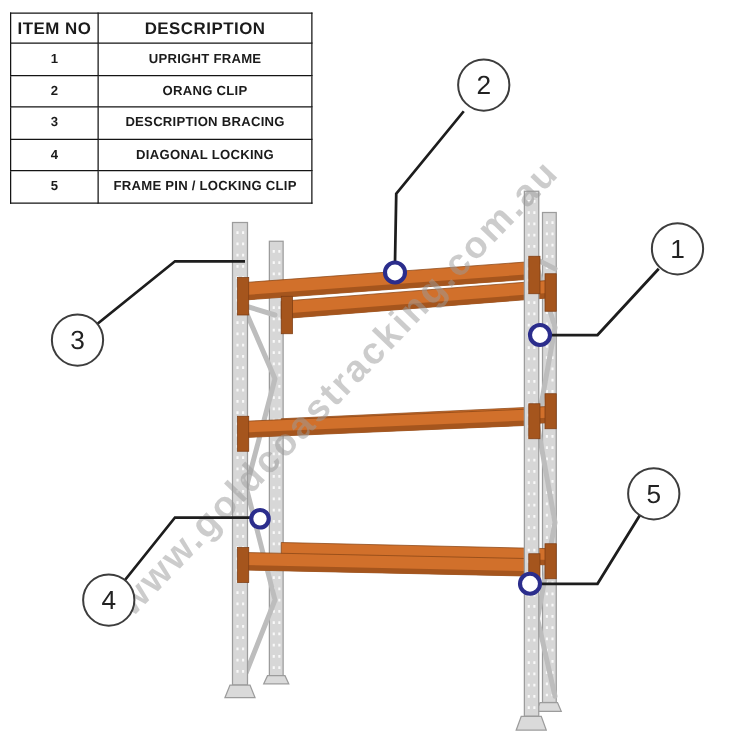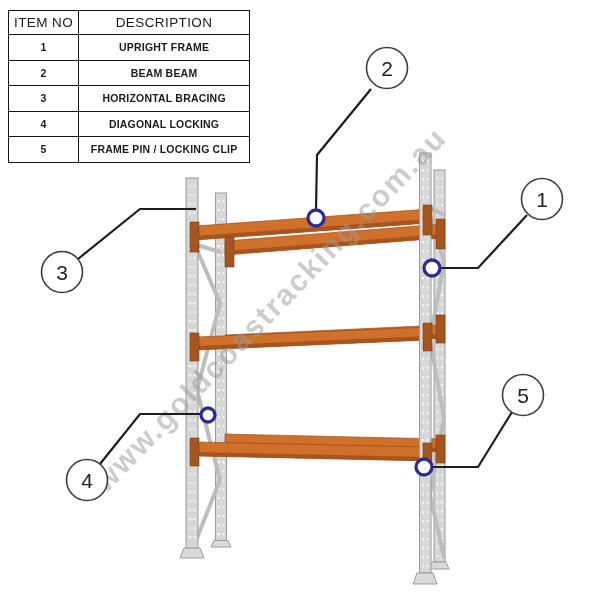--- a/index.html
+++ b/index.html
@@ -22,21 +22,21 @@
   
   .parts-table{
     position:absolute;left:8px;top:10px;border-collapse:collapse;background:#fff;
     table-layout:fixed;
   }
   .parts-table th,.parts-table td{
     border:1.6px solid var(--table-border);text-align:center;vertical-align:middle;
     color:#1b1b1b;white-space:nowrap;
   }
   .parts-table th{
-    font-size:13.5px;font-weight:normal;letter-spacing:.4px;padding:4px 5px;height:15px;
+    font-size:13.5px;font-weight:bold;letter-spacing:.4px;padding:4px 5px;height:15px;
   }
   .parts-table td{
     font-size:10.5px;font-weight:bold;letter-spacing:.2px;padding:0 3px;height:24.5px;
   }
   .col-item{width:67px;}
   .col-desc{width:171px;}
 
   
   .post{fill:var(--frame-gray);stroke:var(--frame-gray-edge);stroke-width:1;}
   .foot{fill:#dadada;stroke:var(--frame-gray-edge);stroke-width:1;}
@@ -175,25 +175,25 @@
         <th>DESCRIPTION</th>
       </tr>
     </thead>
     <tbody>
         <tr>
           <td>1</td>
           <td>UPRIGHT FRAME</td>
         </tr>
         <tr>
           <td>2</td>
-          <td>BEAM BEAM</td>
+          <td>ORANG CLIP</td>
         </tr>
         <tr>
           <td>3</td>
-          <td>HORIZONTAL BRACING</td>
+          <td>DESCRIPTION BRACING</td>
         </tr>
         <tr>
           <td>4</td>
           <td>DIAGONAL LOCKING</td>
         </tr>
         <tr>
           <td>5</td>
           <td>FRAME PIN / LOCKING CLIP</td>
         </tr>
       </tbody>

